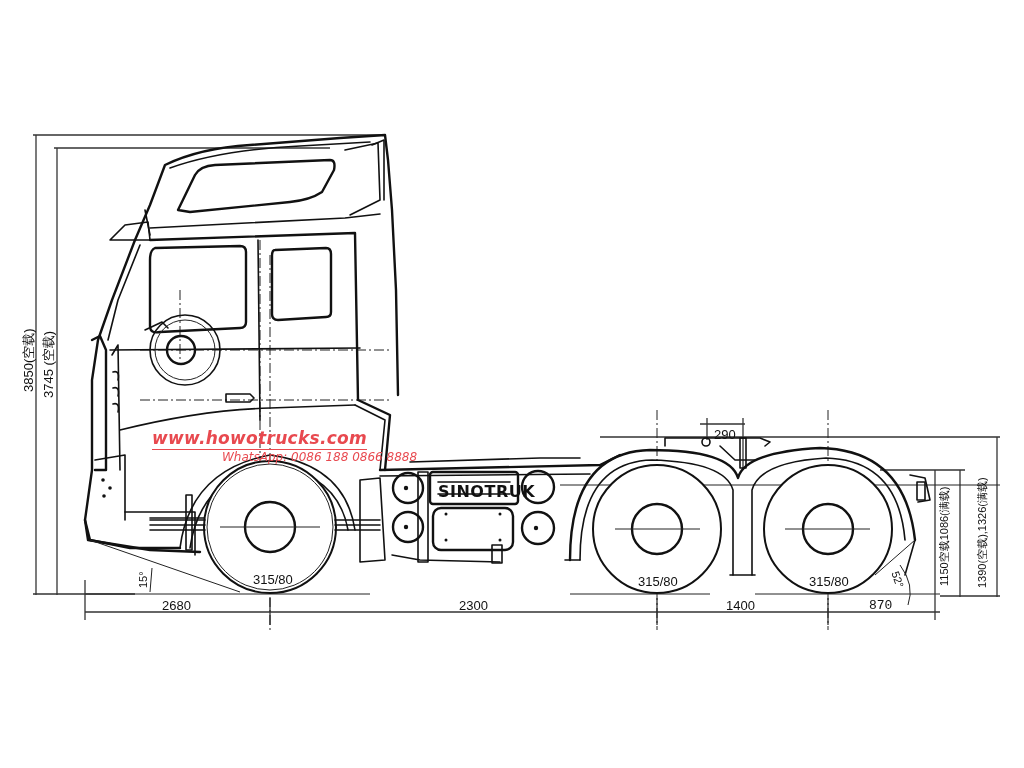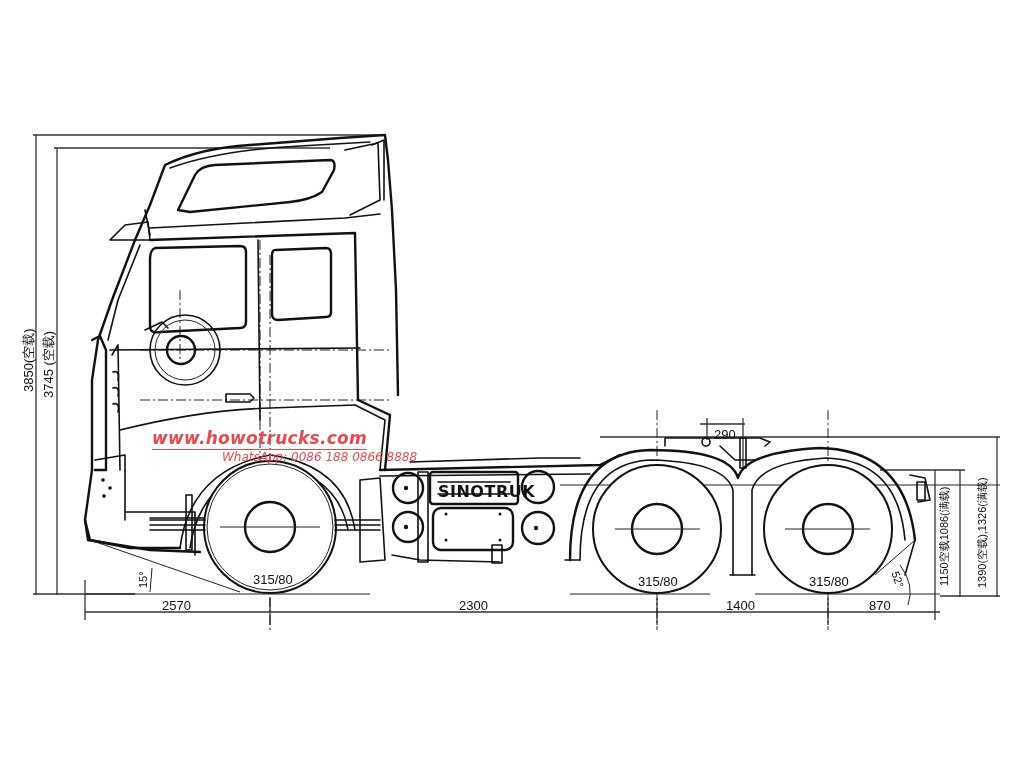--- a/index.html
+++ b/index.html
@@ -180,24 +180,24 @@
     <line class="ln-thin" x1="785" y1="529" x2="870" y2="529"></line>
 
     <line class="ln-thin" x1="875" y1="575" x2="915" y2="540"></line>
     <path class="ln-thin" d="M900 565 Q915 585 908 605"></path>
   </g>
 </svg>
 
 <div class="lbl-v" style="left:22px; top:392px;">3850(空载)</div>
 <div class="lbl-v" style="left:42px; top:398px;">3745 (空载)</div>
 
-<div class="lbl" style="left:162px; top:599px;">2570</div>
+<div class="lbl" style="left:162px; top:599px;">2680</div>
 <div class="lbl" style="left:459px; top:599px;">2300</div>
 <div class="lbl" style="left:726px; top:599px;">1400</div>
-<div class="lbl" style="left:869px; top:599px;">870</div>
+<div class="lbl" style="left:869px; top:599px;font-family:Liberation Mono, monospace;">870</div>
 <div class="lbl" style="left:714px; top:412px;margin-top:16px;">290</div>
 
 <div class="lbl" style="left:253px; top:573px;">315/80</div>
 <div class="lbl" style="left:638px; top:575px;">315/80</div>
 <div class="lbl" style="left:809px; top:575px;">315/80</div>
 
 <div class="lbl-v" style="left:138px; top:588px; font-size:11px;">15°</div>
 <div class="lbl" style="left:889px; top:574px; font-size:11px; transform:rotate(70deg);">52°</div>
 
 <div class="lbl-v" style="left:939px; top:586px; font-size:11px;">1150空载1086(满载)</div>

